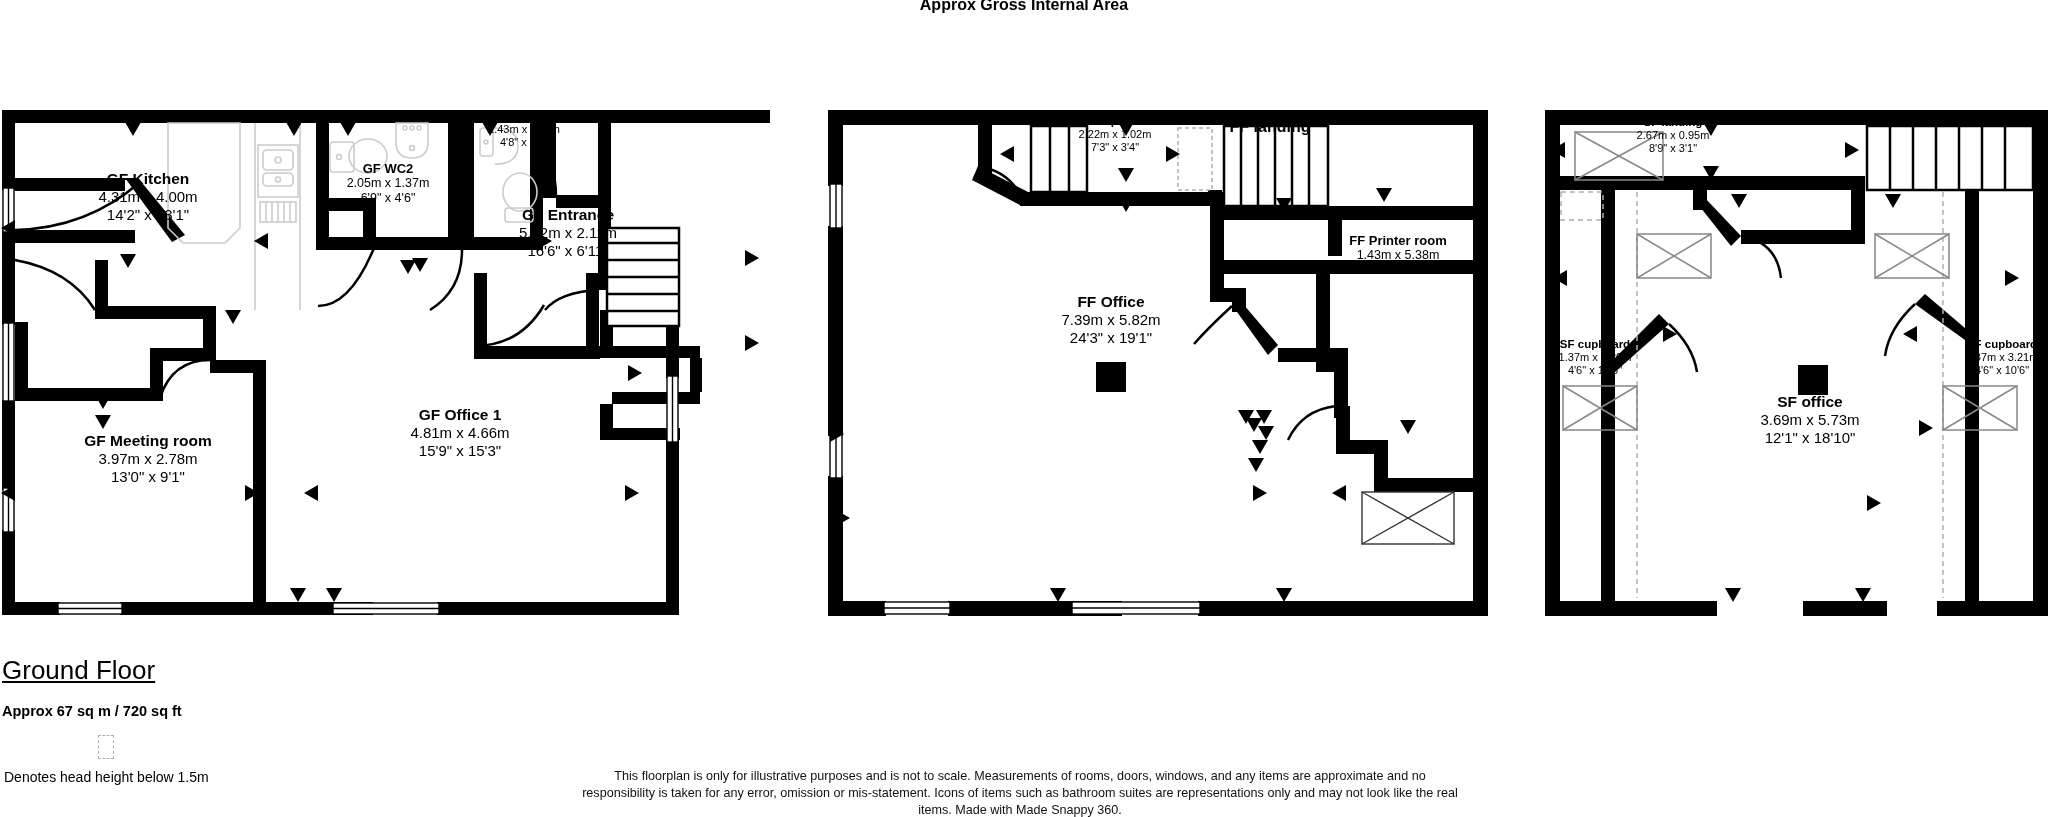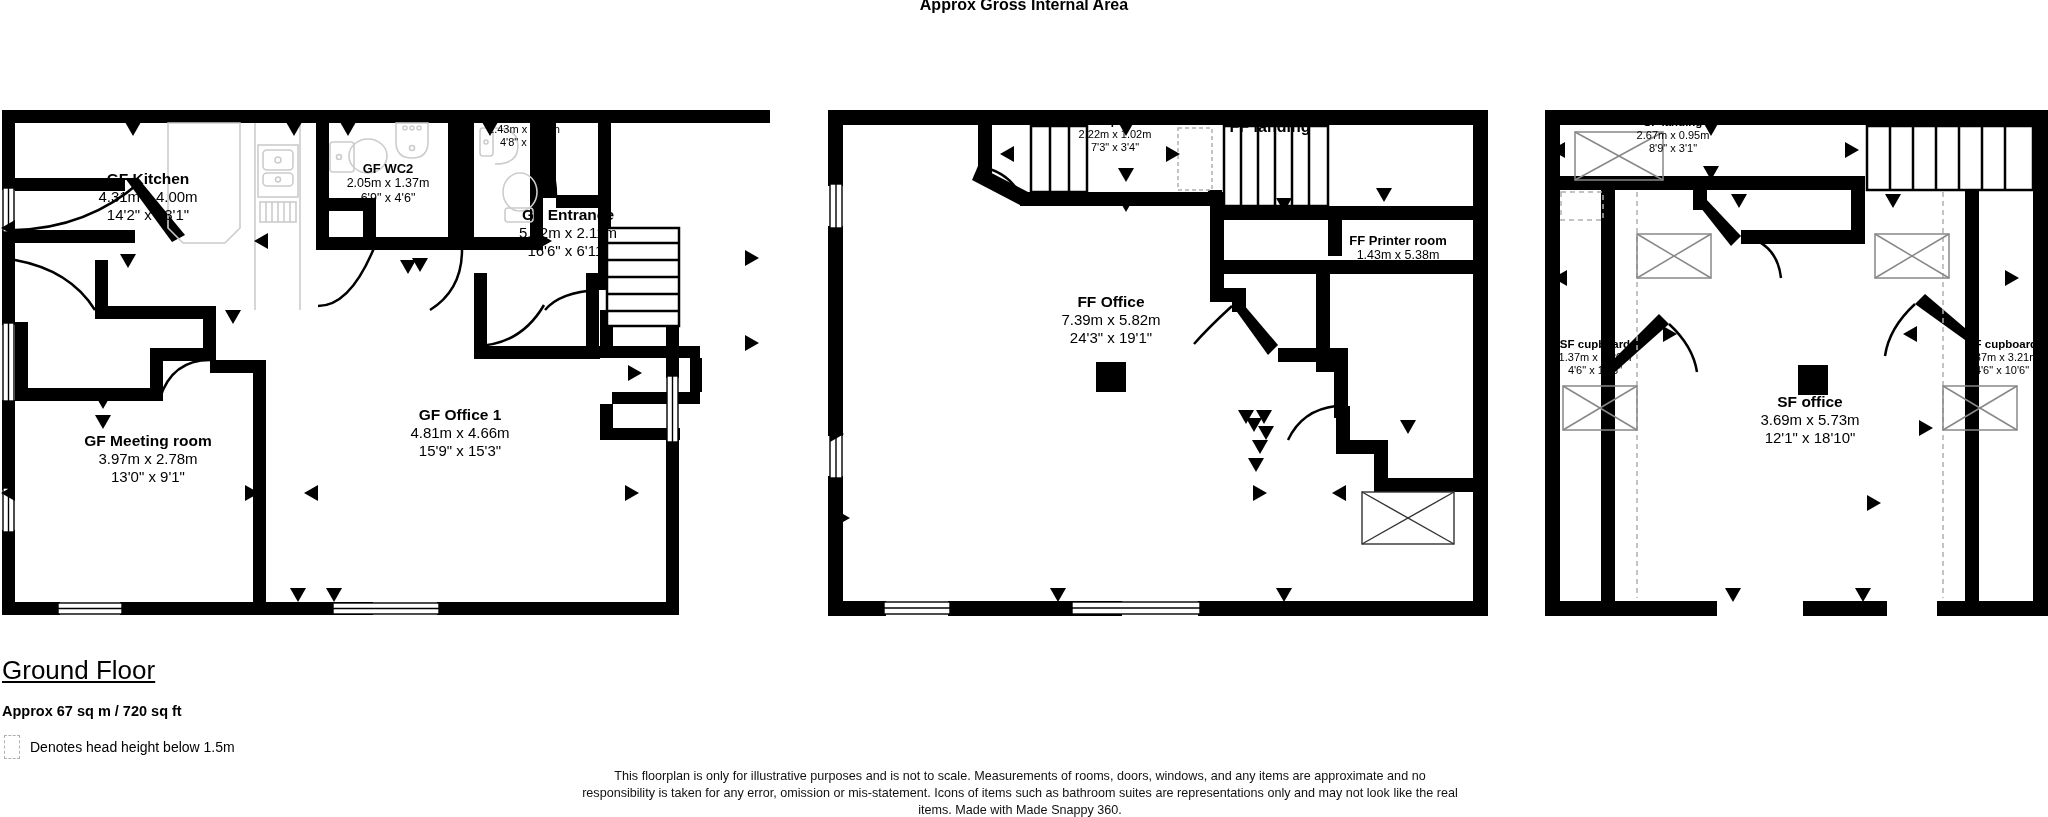--- a/index.html
+++ b/index.html
@@ -45,21 +45,21 @@
   
   .floor-caption{position:absolute;}
   .fc-title{font-size:26px;line-height:30px;font-weight:normal;text-decoration:underline;}
   .fc-area{font-size:14.5px;line-height:20px;font-weight:bold;margin-top:16px;}
 
   #cap-ground{left:2px;top:655px;}
   #cap-first{left:830px;top:659px;}
   #cap-second{left:1547px;top:655px;}
 
   
-  #legend{position:absolute;left:4px;top:735px;display:flex;align-items:center;gap:10px;}
+  #legend{position:absolute;left:4px;top:735px;display:flex;align-items:center;gap:10px;flex-direction:column;}
   #legend .swatch{
     width:14px;height:22px;border:1px dashed #b0b0b0;background:#fff;
     display:inline-block;
   }
   #legend .legend-text{font-size:14px;line-height:16px;}
 
   
   #disclaimer{
     position:absolute;left:580px;top:768px;width:880px;text-align:center;
     font-size:12.6px;line-height:17px;color:#111;

